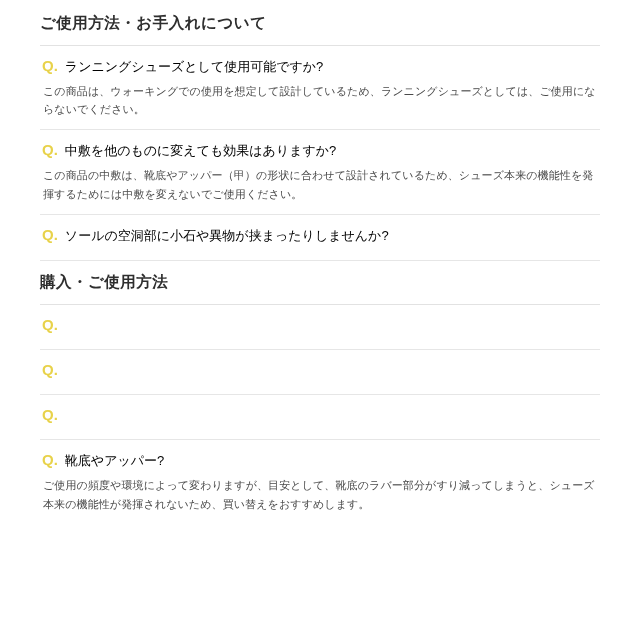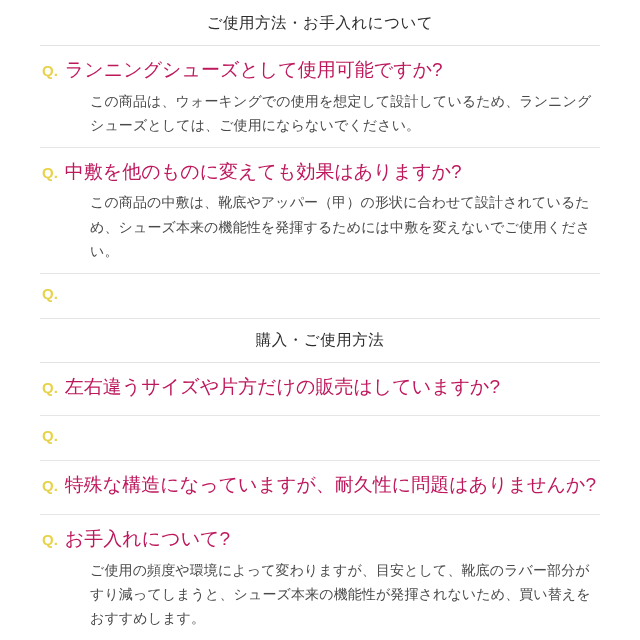--- a/index.html
+++ b/index.html
@@ -15,23 +15,22 @@
     color: #3c3c3c;
     overflow: hidden;
   }
   .page {
     width: 640px;
     height: 640px;
     position: relative;
     padding: 0 40px;
   }
   .section-heading {
-    text-align: center;
     font-size: 15.5px;
-    font-weight: normal;
+    font-weight: bold;
     color: #2e2e2e;
     letter-spacing: 0.5px;
     padding: 9px 0 11px 0;
   }
   .divider {
     height: 1px;
     background: #e2e2e2;
     width: 100%;
   }
   .qa-block {
@@ -44,32 +43,31 @@
     margin-bottom: 6px;
   }
   .q-mark {
     font-size: 15px;
     color: #e8d24a;
     font-weight: bold;
     flex: none;
     letter-spacing: 0;
   }
   .q-text {
-    font-size: 19px;
-    color: #be185d;
+    font-size: 13px;
+    color: #000000;
     font-weight: normal;
     line-height: 1.35;
   }
   .a-text {
-    font-size: 14px;
+    font-size: 11px;
     color: #4a4a4a;
     line-height: 1.72;
     letter-spacing: 0.1px;
     padding-left: 1px;
-    margin-left: 47px;
   }
   .block-divider {
     height: 1px;
     background: #e6e6e6;
     width: 100%;
   }
   .heading-band {
     margin-top: 2px;
   }
   .top-band {
@@ -99,55 +97,54 @@
         <span class="q-mark">Q.</span>
         <span class="q-text">中敷を他のものに変えても効果はありますか?</span>
       </div>
       <div class="a-text">この商品の中敷は、靴底やアッパー（甲）の形状に合わせて設計されているため、シューズ本来の機能性を発揮するためには中敷を変えないでご使用ください。</div>
     </div>
     <div class="block-divider"></div>
 
     <div class="qa-block">
       <div class="q-line">
         <span class="q-mark">Q.</span>
+        <span class="q-text">ソールの空洞部に小石や異物が挟まったりしませんか?</span>
       </div>
     </div>
     <div class="block-divider"></div>
   </div>
 
   <div class="heading-band">
     <div class="section-heading">購入・ご使用方法</div>
     <div class="divider"></div>
 
     <div class="qa-block">
       <div class="q-line">
         <span class="q-mark">Q.</span>
-        <span class="q-text">左右違うサイズや片方だけの販売はしていますか?</span>
       </div>
     </div>
     <div class="block-divider"></div>
 
     <div class="qa-block">
       <div class="q-line">
         <span class="q-mark">Q.</span>
       </div>
     </div>
     <div class="block-divider"></div>
 
     <div class="qa-block">
       <div class="q-line">
         <span class="q-mark">Q.</span>
-        <span class="q-text">特殊な構造になっていますが、耐久性に問題はありませんか?</span>
       </div>
     </div>
     <div class="block-divider"></div>
 
     <div class="qa-block">
       <div class="q-line">
         <span class="q-mark">Q.</span>
-        <span class="q-text">お手入れについて?</span>
+        <span class="q-text">靴底やアッパー?</span>
       </div>
       <div class="a-text">ご使用の頻度や環境によって変わりますが、目安として、靴底のラバー部分がすり減ってしまうと、シューズ本来の機能性が発揮されないため、買い替えをおすすめします。</div>
     </div>
 
   </div>
 
 </div>
 
 </body></html>

